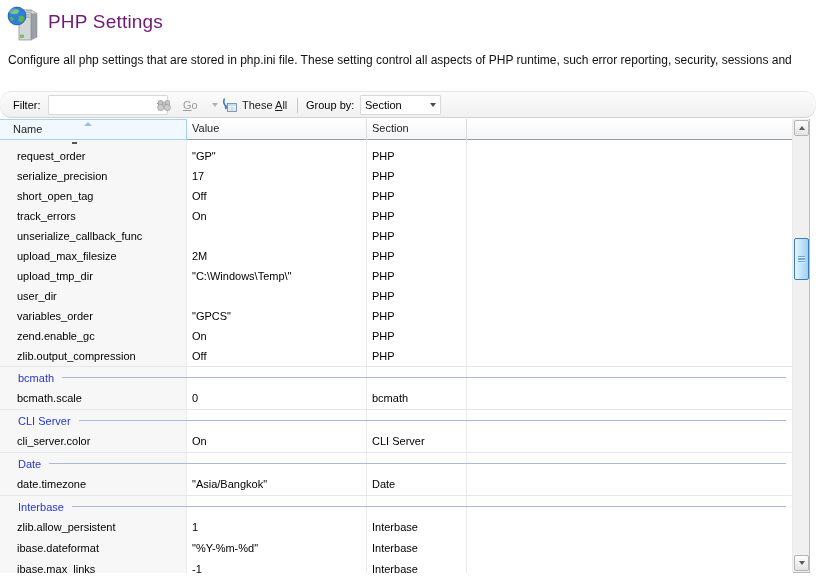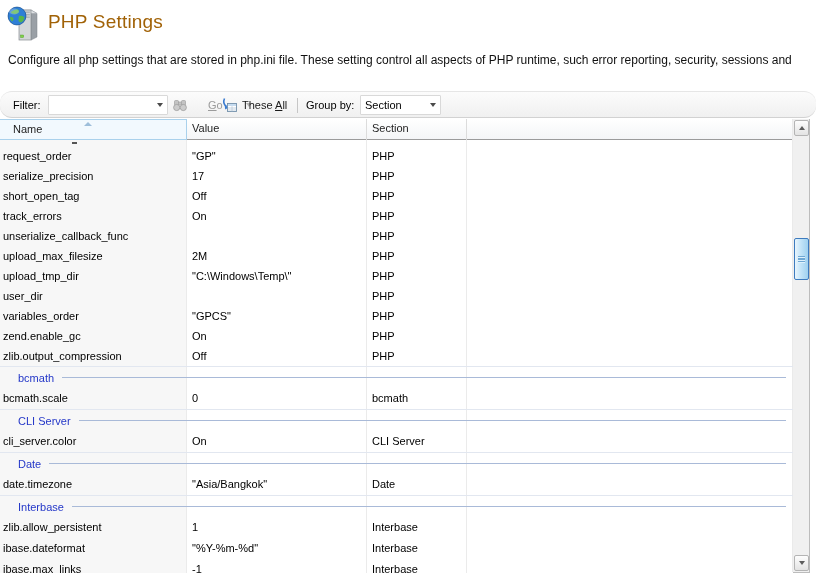--- a/index.html
+++ b/index.html
@@ -3,21 +3,21 @@
 <meta charset="utf-8">
 <style>
   html,body{margin:0;padding:0;}
   body{
     width:816px;height:580px;overflow:hidden;background:#ffffff;
     font-family:"Liberation Sans", sans-serif;color:#000;position:relative;
   }
   
   #feature-icon{position:absolute;left:6px;top:4px;width:38px;height:38px;}
   #page-title{
-    position:absolute;left:48px;top:11px;font-size:19px;color:#a16207;
+    position:absolute;left:48px;top:11px;font-size:19px;color:#701a75;
     letter-spacing:0.2px;
   }
   #page-desc{position:absolute;left:8px;top:52px;font-size:12px;color:#111;line-height:16px;}
   #page-desc .desc-line{white-space:nowrap;}
   
   #toolbar{
     position:absolute;left:0;top:91px;width:816px;height:27px;box-sizing:border-box;
     background:linear-gradient(#fcfcfc,#f0f0f0);
     border-top:1px solid #e6e6e6;border-bottom:1px solid #d2d2d2;
     font-size:11px;
@@ -27,21 +27,21 @@
   #filter-label{left:13px;}
   #filter-combo{
     left:48px;top:3px;height:20px;width:120px;box-sizing:border-box;
     border:1px solid #d9d9d9;background:#fff;border-radius:1px;
     display:flex;align-items:center;justify-content:space-between;padding:0 4px;
   }
   .combo-arrow{
     width:0;height:0;border-left:3.5px solid transparent;border-right:3.5px solid transparent;
     border-top:4px solid #4a4a4a;margin-left:4px;
   }
-  #go-group{left:172px;gap:20px;color:#9b9b9b;}
+  #go-group{left:156px;gap:11px;color:#9b9b9b;}
   .arrow-disabled{
     width:0;height:0;border-left:3.5px solid transparent;border-right:3.5px solid transparent;
     border-top:4px solid #b3b3b3;margin-left:3px;
   }
   #show-all-btn{left:221px;gap:5px;color:#1a1a1a;}
   #tb-sep{left:297px;top:6px;width:1px;height:15px;background:#c6c6c6;position:absolute;}
   #groupby-label{left:306px;}
   #groupby-combo{
     left:360px;top:3px;height:20px;width:81px;box-sizing:border-box;
     border:1px solid #d9d9d9;background:#fff;border-radius:1px;
@@ -77,21 +77,21 @@
   }
   .overlay{position:absolute;top:0;bottom:0;z-index:0;}
   #name-col-shade{left:0;width:186px;background:#f7f7f7;}
   .vsep{width:1px;background:#ebebeb;}
   #vsep1{left:186px;} #vsep2{left:366px;} #vsep3{left:466px;}
   #rows{position:relative;z-index:1;}
   .row{
     display:grid;grid-template-columns:187px 180px 100px 1fr;height:20px;line-height:20px;
   }
   .row.in-group{height:21px;line-height:21px;}
-  .row .c-name{padding-left:3px;overflow:hidden;white-space:nowrap;}
+  .row .c-name{padding-left:17px;overflow:hidden;white-space:nowrap;}
   .row .c-val,.row .c-sec{padding-left:5px;overflow:hidden;white-space:nowrap;}
   .row-partial{height:6px;position:relative;overflow:hidden;}
   .partial-mark{position:absolute;left:72px;top:2px;width:5px;height:2px;background:#555;}
   .group-row{
     height:22px;display:flex;align-items:center;box-sizing:border-box;
     border-top:1px solid #e2e7f0;padding-left:18px;
   }
   .group-label{color:#2437c8;white-space:nowrap;}
   .group-line{flex:1;height:1px;background:#a9bad8;margin-left:8px;margin-right:7px;}
   

